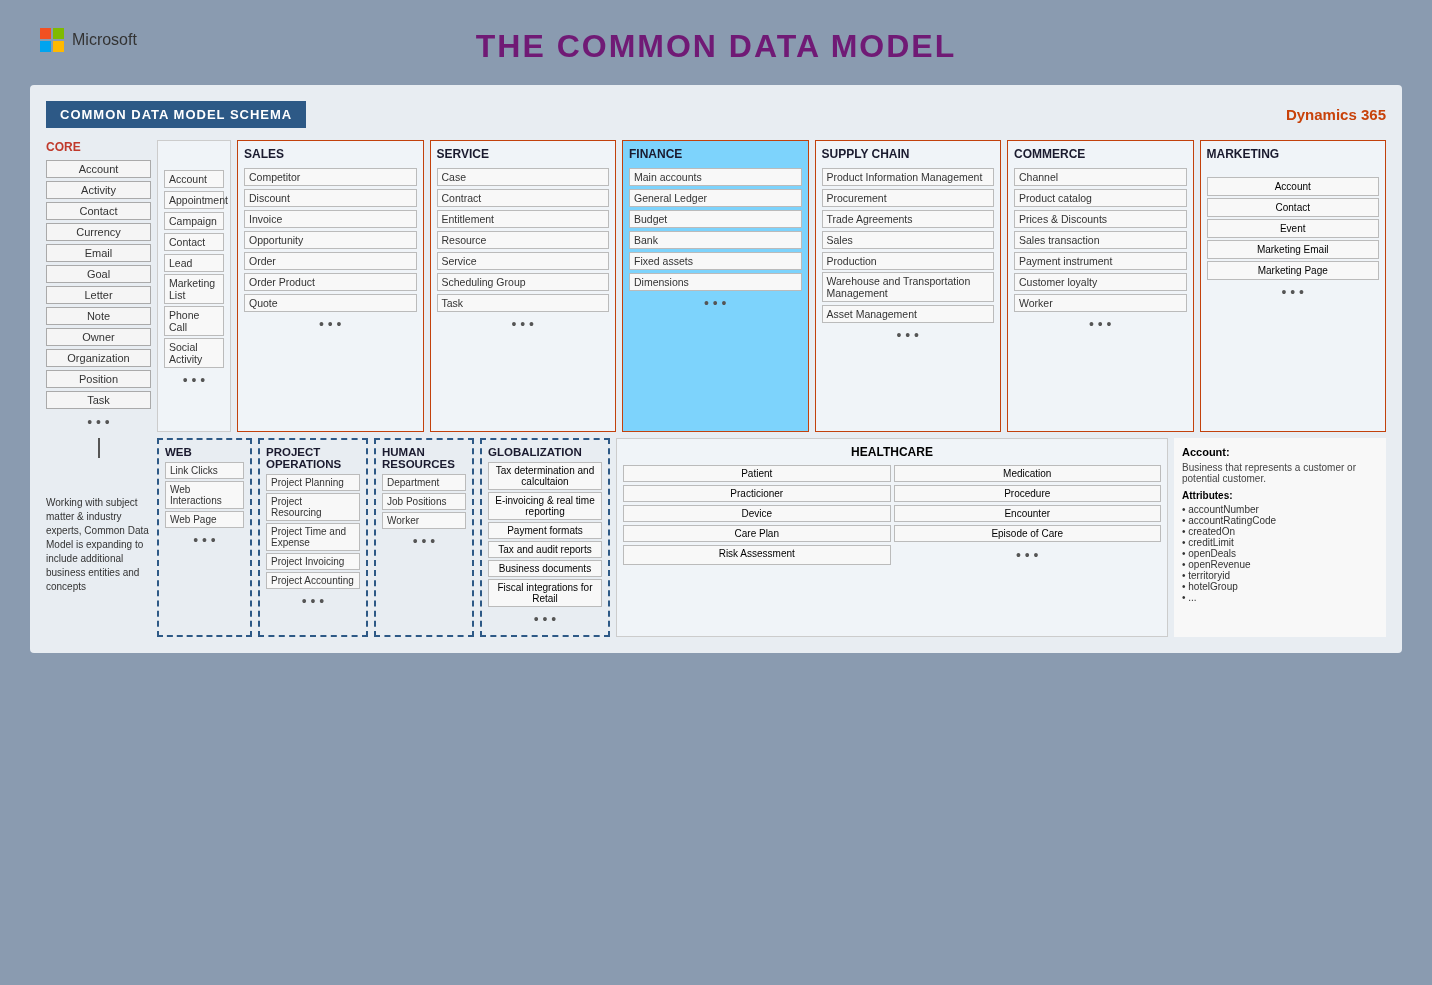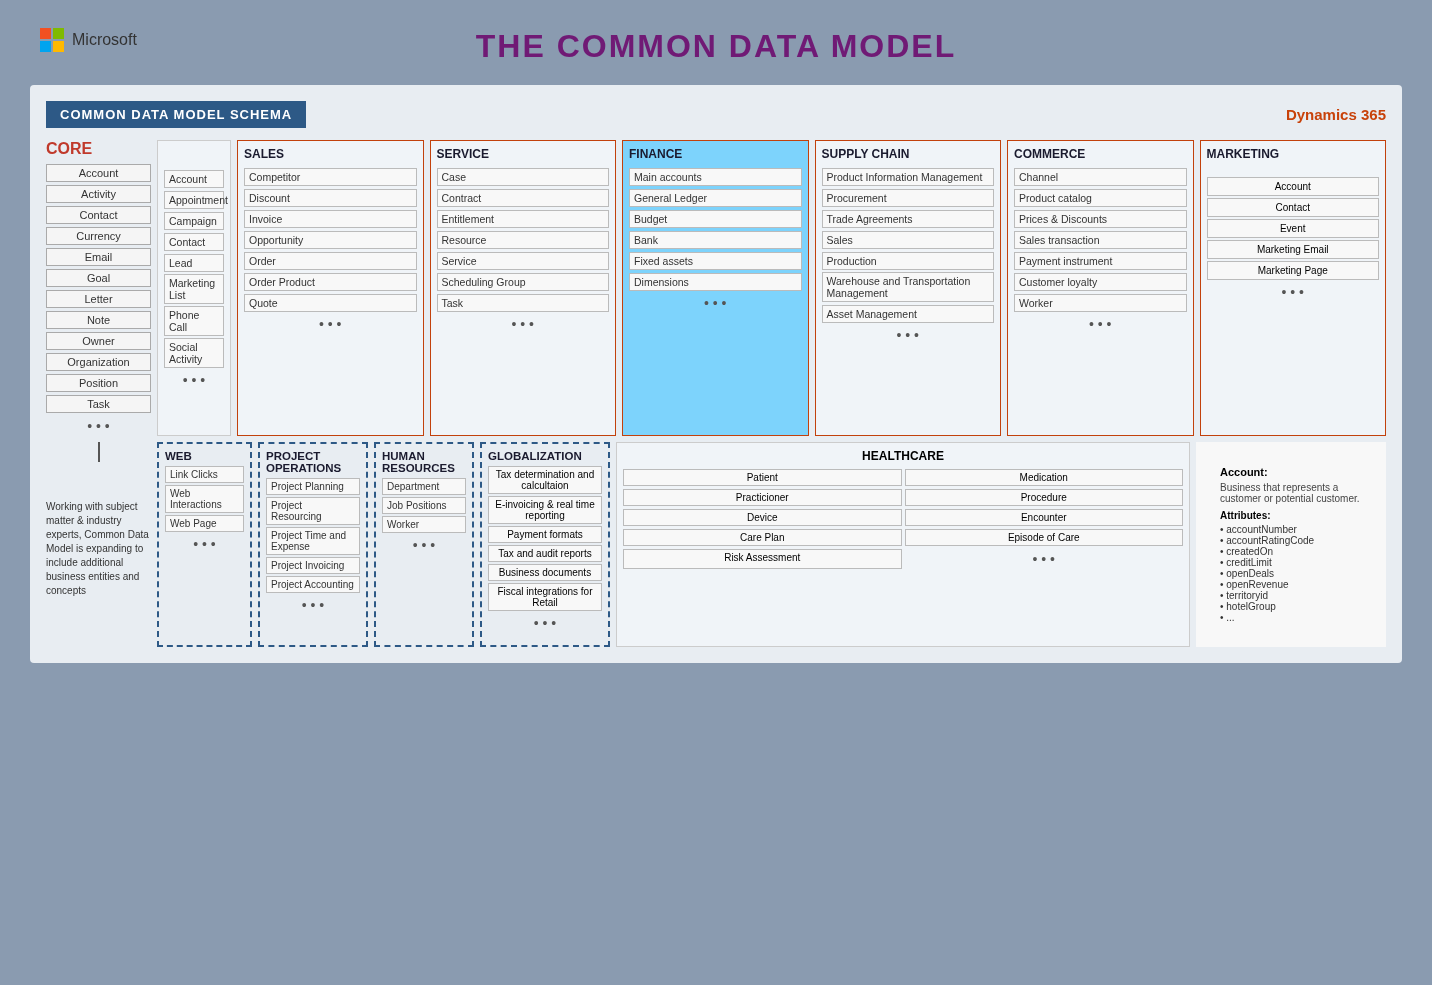--- a/index.html
+++ b/index.html
@@ -87,21 +87,21 @@
       display: flex;
       gap: 6px;
     }
     
     .core-column {
       width: 105px;
       flex-shrink: 0;
     }
     .section-label {
       font-weight: 700;
-      font-size: 16px;
+      font-size: 12px;
       color: #c0392b;
       margin-bottom: 6px;
     }
     .core-items {
       display: flex;
       flex-direction: column;
       gap: 3px;
     }
     .core-item {
       border: 1px solid #aaa;
@@ -184,24 +184,24 @@
     }
     
     .healthcare-block {
       background: #f0f4f8;
       border: 1px solid #ccc;
       padding: 6px;
       flex: 1;
     }
     
     .account-info-block {
-      width: 190px;
+      width: 212px;
       flex-shrink: 0;
       background: #f8f8f8;
-      padding: 24px;
+      padding: 8px;
       font-size: 10.5px;
     }
     .account-info-title {
       font-weight: 700;
       font-size: 11px;
       margin-bottom: 4px;
     }
     .account-info-sub {
       font-size: 10px;
       color: #444;

